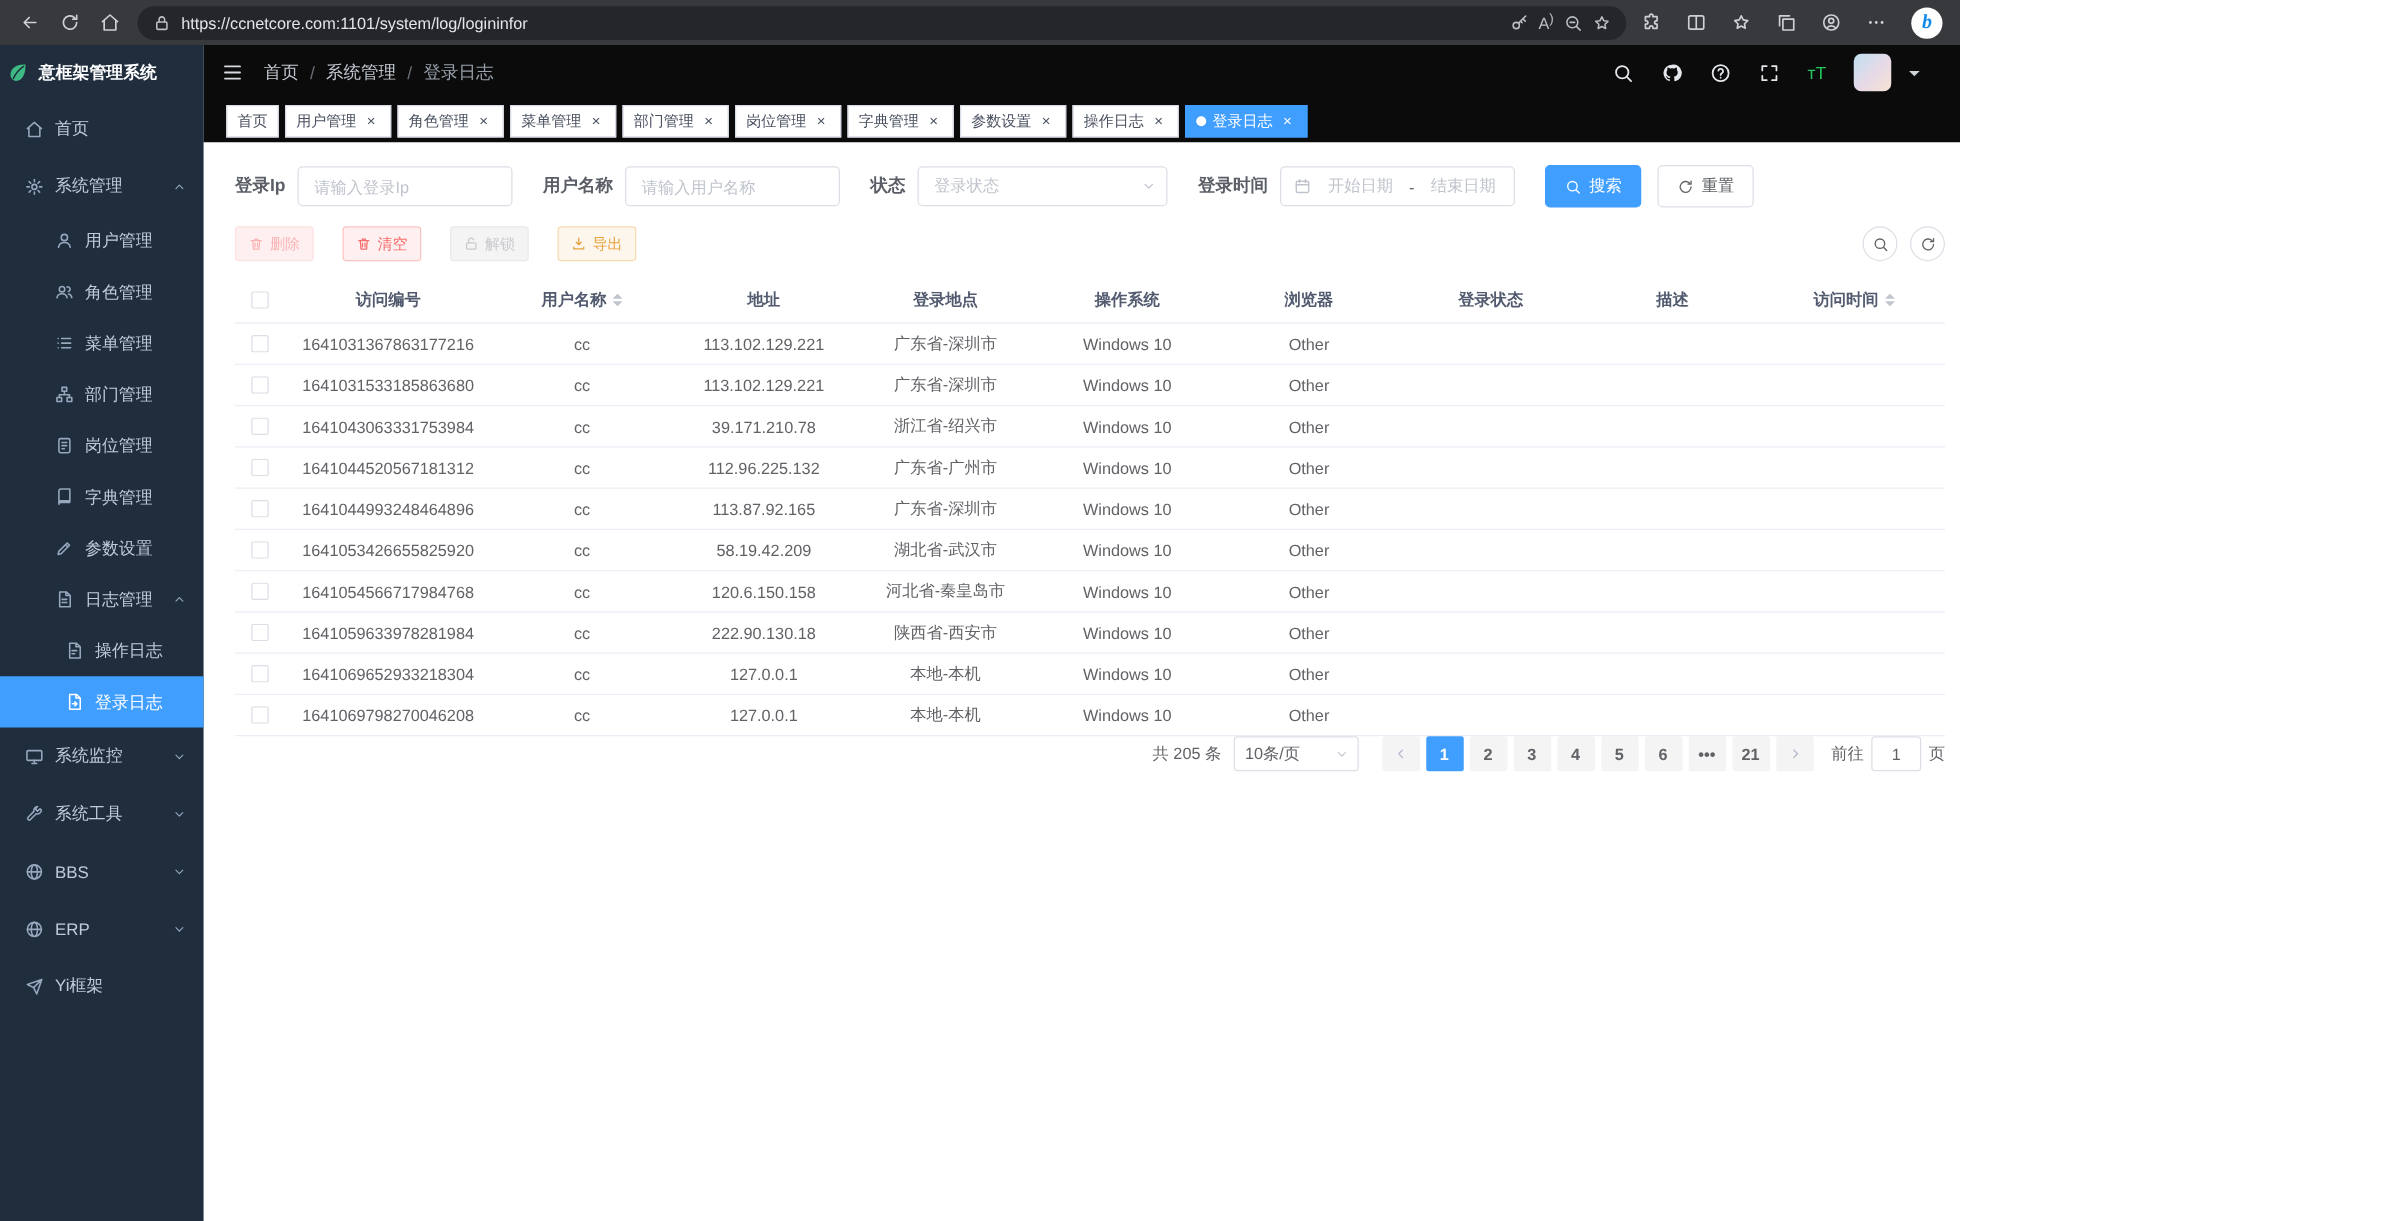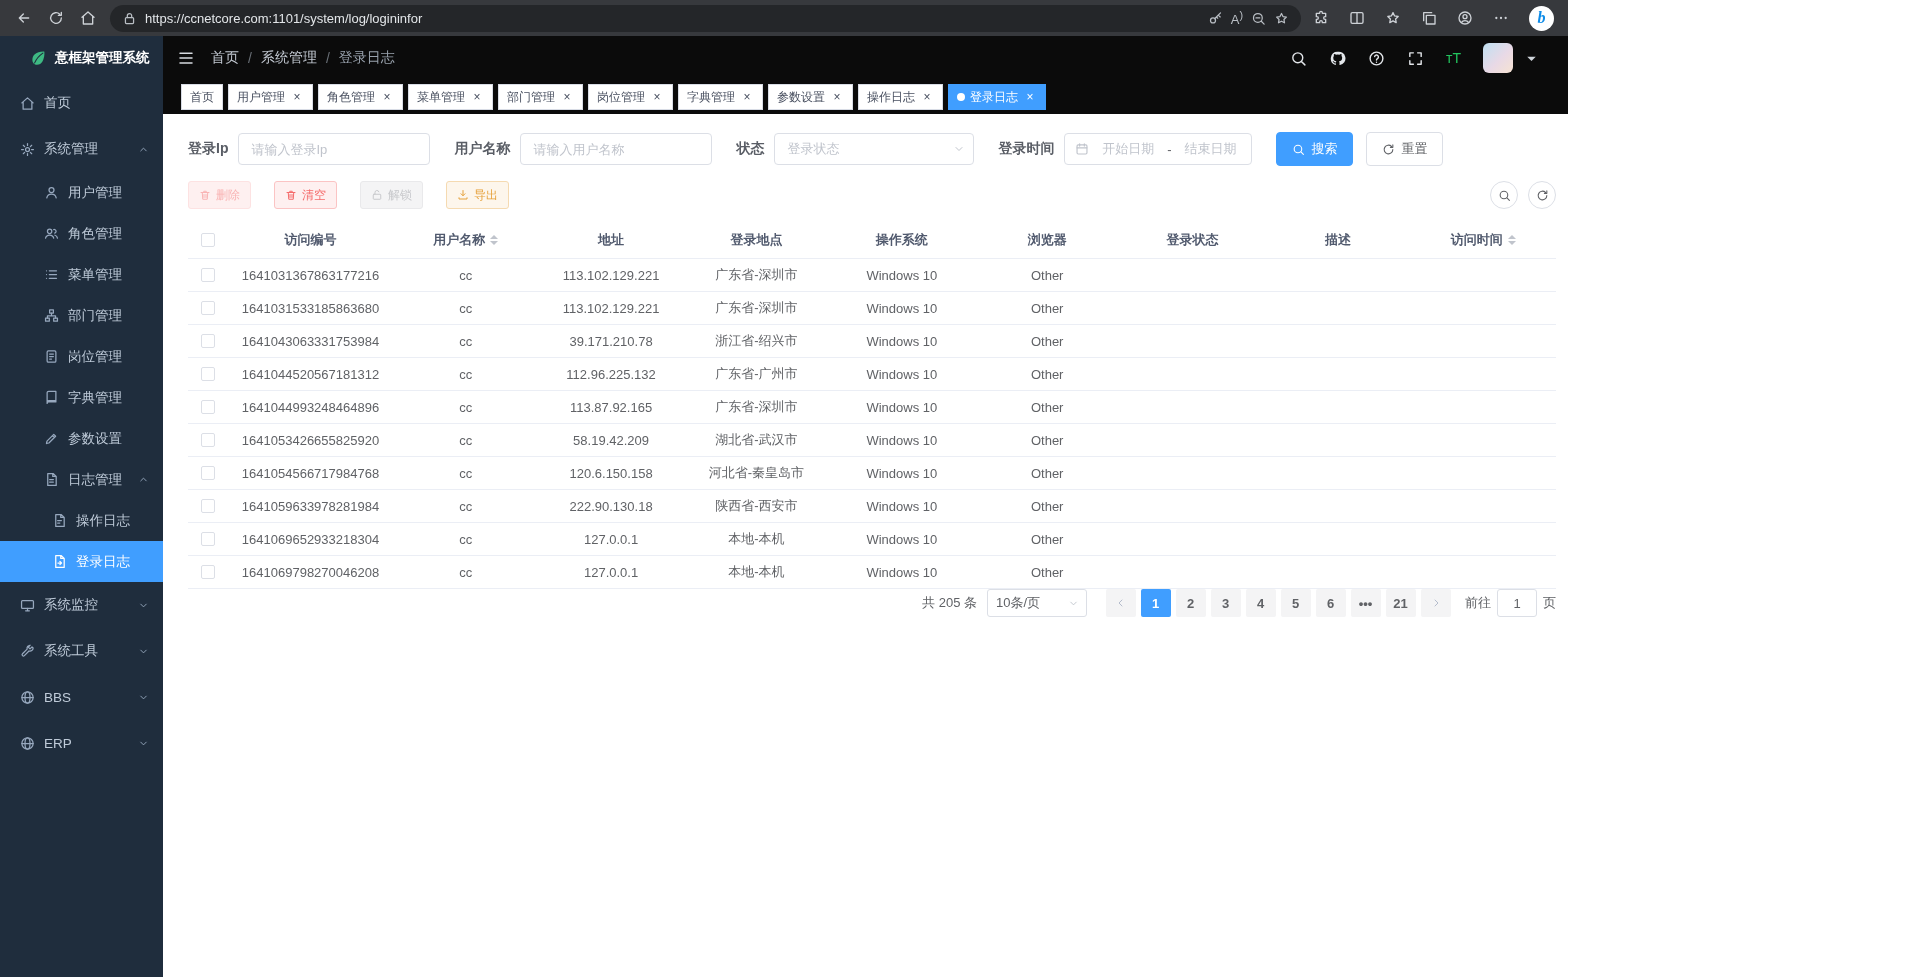--- a/index.html
+++ b/index.html
@@ -18,21 +18,21 @@
   .urlbar [data-icon]{font-size:15px;color:#b9bec4;cursor:pointer}
   .chrome-right{display:flex;align-items:center;gap:20px;padding-right:4px}
   .chrome-right [data-icon]{font-size:16px;cursor:pointer}
   .read-aloud{font-size:13px;letter-spacing:0;cursor:pointer;color:#b9bec4}
   .bing-btn{width:25px;height:25px;border-radius:50%;background:#fff;display:flex;align-items:center;justify-content:center;cursor:pointer}
   .bing-btn b{font-size:16px;font-style:italic;color:#0f8ce8;font-family:"Liberation Serif",serif}
 
   
   .app{flex:1;display:flex;min-height:0}
   .sidebar{width:163px;background:#1f2d3d;flex:0 0 auto;display:flex;flex-direction:column;overflow:hidden}
-  .logo{height:44px;display:flex;align-items:center;padding-left:29px;gap:8px;flex:0 0 auto}
+  .logo{height:44px;display:flex;align-items:center;padding-left:5px;gap:8px;flex:0 0 auto}
   .logo .icn{font-size:18px}
   .logo-title{color:#fff;font-size:13.5px;font-weight:700;white-space:nowrap}
   .menu{flex:1}
   .menu-item{position:relative;display:flex;align-items:center;gap:9px;height:41px;font-size:13.5px;color:#bfcbd9;cursor:pointer;white-space:nowrap}
   .menu-item.lvl1{height:46px;padding-left:20px}
   .menu-item.lvl2{padding-left:44px}
   .menu-item.lvl3{padding-left:52px}
   .menu-item .icn{font-size:15px;color:#97a8be}
   .menu-item .arrow{position:absolute;right:14px;font-size:11px;color:#97a8be}
   .menu-item.active{background:#409eff;color:#fff}
@@ -56,21 +56,21 @@
   .tag .dot{display:none;width:8px;height:8px;border-radius:50%;background:#fff}
   .tag.active{background:#409eff;border-color:#409eff;color:#fff}
   .tag.active .dot{display:inline-block}
   .tag .close{font-size:12px;line-height:1;width:14px;height:14px;border-radius:50%;display:inline-flex;align-items:center;justify-content:center}
 
   
   .content{flex:1;background:#fff;padding:10px 12px 0 25px;overflow:hidden}
   .filter-row{display:flex;align-items:center;margin-top:8px}
   .f-group{display:flex;align-items:center;margin-right:24px}
   .f-label{font-size:14px;font-weight:700;color:#5a5e66;margin-right:10px;white-space:nowrap}
-  .f-input{width:192px;height:32px;border:1px solid #dcdfe6;border-radius:4px;padding:0 12px;font-size:13px;color:#606266;outline:none;background:#fff}
+  .f-input{width:172px;height:32px;border:1px solid #dcdfe6;border-radius:4px;padding:0 12px;font-size:13px;color:#606266;outline:none;background:#fff}
   .f-input::placeholder{color:#c0c4cc}
   .f-select{position:relative;width:200px;height:32px;border:1px solid #dcdfe6;border-radius:4px;display:flex;align-items:center;padding:0 26px 0 12px;font-size:13px;color:#c0c4cc;cursor:pointer;background:#fff}
   .f-select .caret{position:absolute;right:8px;font-size:12px;color:#c0c4cc}
   .f-date{width:188px;height:32px;border:1px solid #dcdfe6;border-radius:4px;display:flex;align-items:center;gap:8px;padding:0 10px;font-size:13px;color:#c0c4cc;cursor:pointer;background:#fff}
   .f-date .cal{font-size:14px;color:#c0c4cc}
   .f-date .range-sep{color:#606266;flex:0 0 auto}
   .f-date .d-ph{flex:1;text-align:center}
   .btn{height:32px;border-radius:4px;display:inline-flex;align-items:center;gap:6px;padding:16px 15px;font-size:13px;cursor:pointer;border:1px solid transparent;white-space:nowrap}
   .btn [data-icon]{font-size:13px}
   .btn-primary{background:#409eff;border-color:#409eff;color:#fff;margin-right:13px}
@@ -376,20 +376,28 @@
                 <path d="M3 12h18"></path>
               </svg>
             </span>
             <span class="mi-label">ERP</span>
             <span class="icn arrow">
               <svg viewBox="0 0 24 24">
                 <path d="M6 9l6 6 6-6"></path>
               </svg>
             </span>
           </div>
+          <div class="menu-item lvl1">
+            <span class="icn">
+              <svg viewBox="0 0 24 24">
+                <path d="M21.5 2.5L11 13 M21.5 2.5L15 21l-4-8-8-4z"></path>
+              </svg>
+            </span>
+            <span class="mi-label">Yi框架</span>
+          </div>
         </nav>
     </aside>
 
     <div class="main">
 
       <header class="topbar">
         <span class="hamburger" data-icon="hamburger-icon">
             <svg viewBox="0 0 24 24">
               <path d="M4 5.5h16 M4 12h16 M4 18.5h16"></path>
             </svg>

